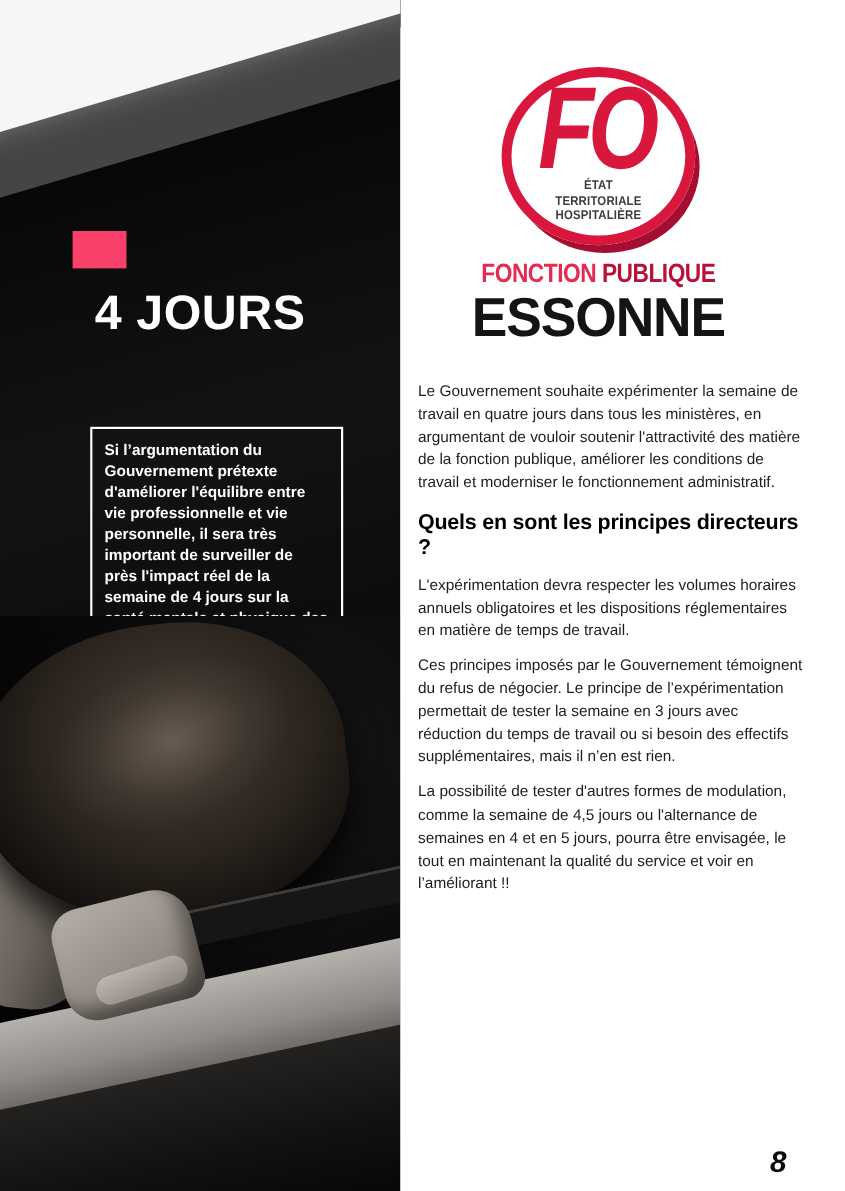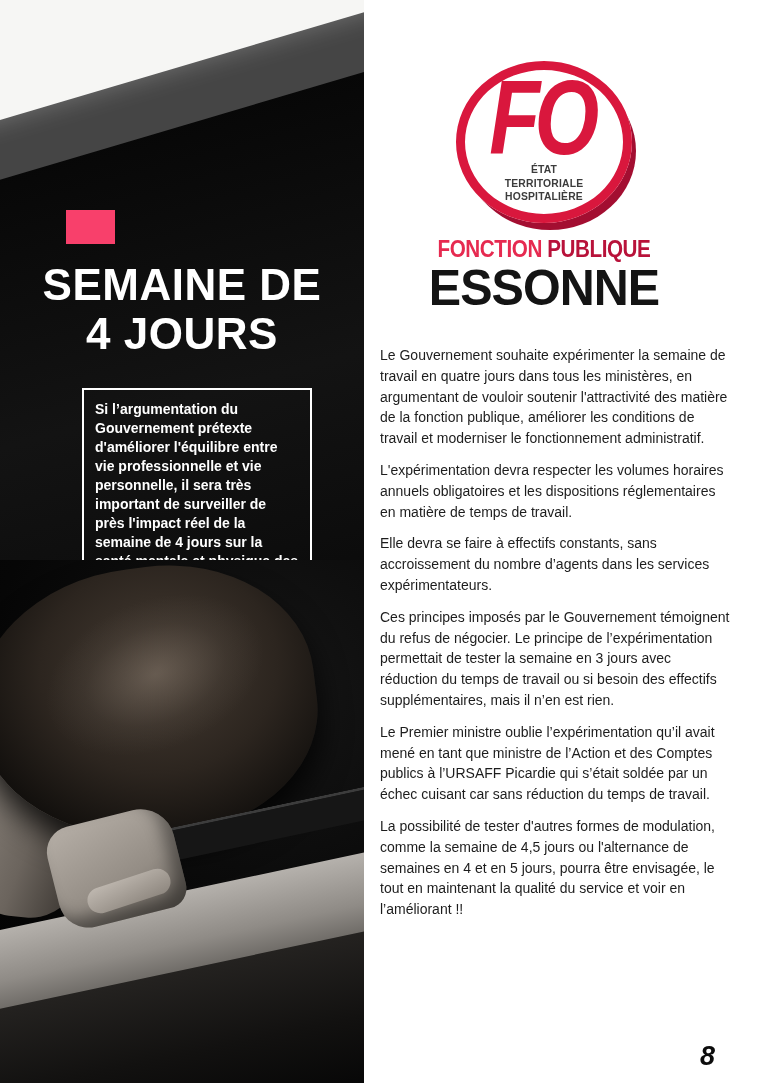--- a/index.html
+++ b/index.html
@@ -89,21 +89,20 @@
 
 <div class="page">
 
   <aside class="left-panel">
     <div class="light-frame"></div>
     <div class="light-white"></div>
 
     <div class="accent-rect"></div>
 
     <h1 class="panel-title">
-      <span>SEMAINE DE</span>
       <span>4 JOURS</span>
     </h1>
 
     <div class="callout-box">
       <span>Si l’argumentation du Gouvernement prétexte d'améliorer l'équilibre entre vie professionnelle et vie personnelle, il sera très important de surveiller de près l'impact réel de la semaine de 4 jours sur la santé mentale et physique des agents, en particulier en termes de fatigue et de stress.</span>
     </div>
 
     <div class="photo">
       <div class="face"></div>
       <div class="ear"></div>
@@ -130,23 +129,22 @@
       </div>
       <div class="tagline">
         <span class="w1">FONCTION</span>
         <span class="w2">PUBLIQUE</span>
       </div>
       <div class="region">ESSONNE</div>
     </div>
 
     <article class="article">
       <p>Le Gouvernement souhaite expérimenter la semaine de travail en quatre jours dans tous les ministères, en argumentant de vouloir soutenir l'attractivité des matière de la fonction publique, améliorer les conditions de travail et moderniser le fonctionnement administratif.</p>
+      <h2>Quels en sont les principes directeurs ?</h2>
       <p>L'expérimentation devra respecter les volumes horaires annuels obligatoires et les dispositions réglementaires en matière de temps de travail.</p>
-      <p>Elle devra se faire à effectifs constants, sans accroissement du nombre d’agents dans les services expérimentateurs.</p>
       <p>Ces principes imposés par le Gouvernement témoignent du refus de négocier. Le principe de l’expérimentation permettait de tester la semaine en 3 jours avec réduction du temps de travail ou si besoin des effectifs supplémentaires, mais il n’en est rien.</p>
-      <p>Le Premier ministre oublie l’expérimentation qu’il avait mené en tant que ministre de l’Action et des Comptes publics à l’URSAFF Picardie qui s’était soldée par un échec cuisant car sans réduction du temps de travail.</p>
       <p>La possibilité de tester d'autres formes de modulation, comme la semaine de 4,5 jours ou l'alternance de semaines en 4 et en 5 jours, pourra être envisagée, le tout en maintenant la qualité du service et voir en l’améliorant !!</p>
     </article>
 
     <div class="page-number">8</div>
   </main>
 
 </div>
 
 </body></html>

